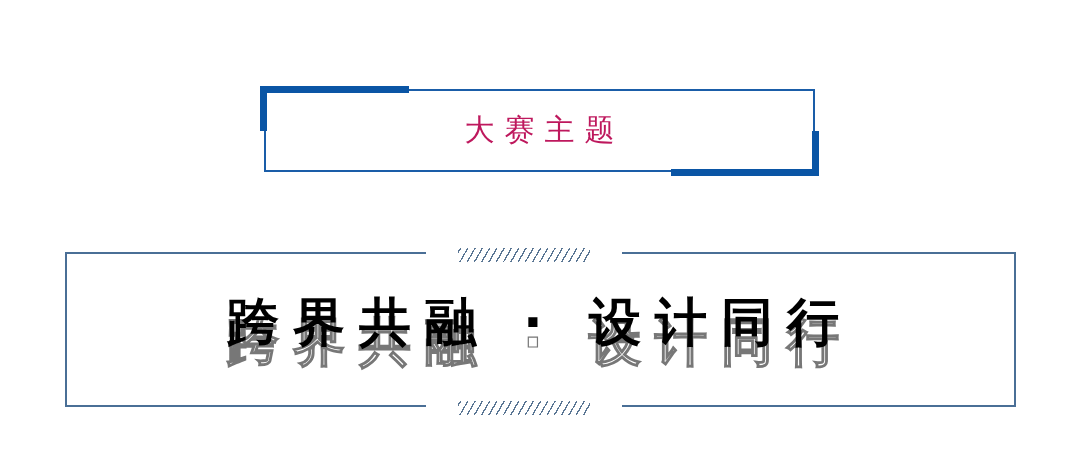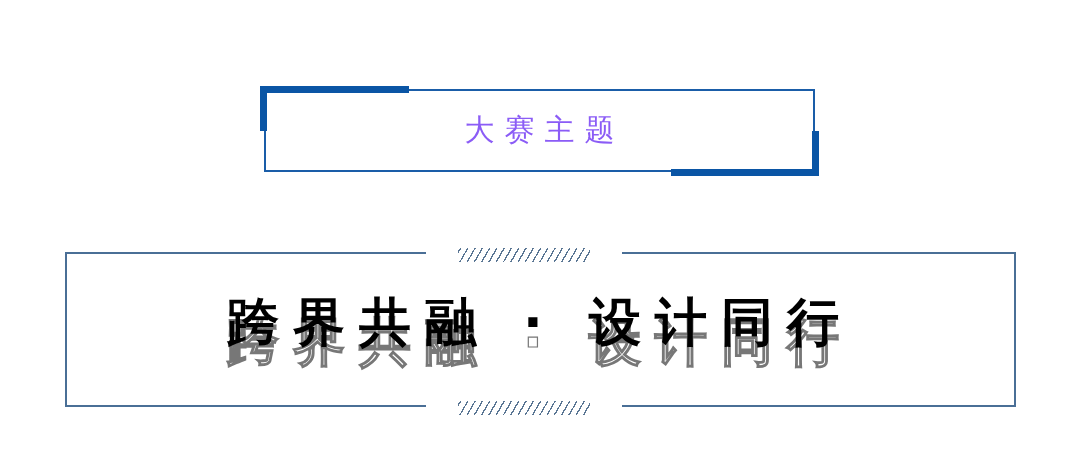--- a/index.html
+++ b/index.html
@@ -3,21 +3,21 @@
 <meta charset="utf-8">
 <style>
   html, body { margin:0; padding:0; background:#ffffff; }
   body { width:1080px; height:468px; position:relative; overflow:hidden;
          font-family:"DejaVu Sans","Liberation Sans",sans-serif; }
   .thin-frame { position:absolute; left:264px; top:89px; width:551px; height:83px;
                 border:2px solid #1a5da8; box-sizing:border-box; }
   .thick { position:absolute; background:#0a55a5; }
   .theme-label { position:absolute; left:264px; top:89px; width:551px; height:83px;
                  display:flex; align-items:center; justify-content:center;
-                 font-size:30px; letter-spacing:10px; color:#8b5cf6; padding-left:10px; box-sizing:border-box; }
+                 font-size:30px; letter-spacing:10px; color:#be185d; padding-left:10px; box-sizing:border-box; }
   .box-line { position:absolute; background:#4a6f96; }
   .hatch { position:absolute; width:132px; height:14px;
            background:repeating-linear-gradient(-60deg, transparent 0px, transparent 5px, #5a7694 5px, #5a7694 6.3px); }
   .title-wrap { position:absolute; left:65px; top:252px; width:950px; height:153px; }
   .title { position:absolute; left:0; width:100%; text-align:center;
            font-size:52px; font-weight:bold; letter-spacing:14px; white-space:nowrap; }
   .title.solid { top:36px; color:#000; z-index:2; }
   .title.outline { top:56px; color:#ffffff; -webkit-text-stroke:1.2px #777; z-index:1; font-weight:bold; }
 </style>
 </head>

